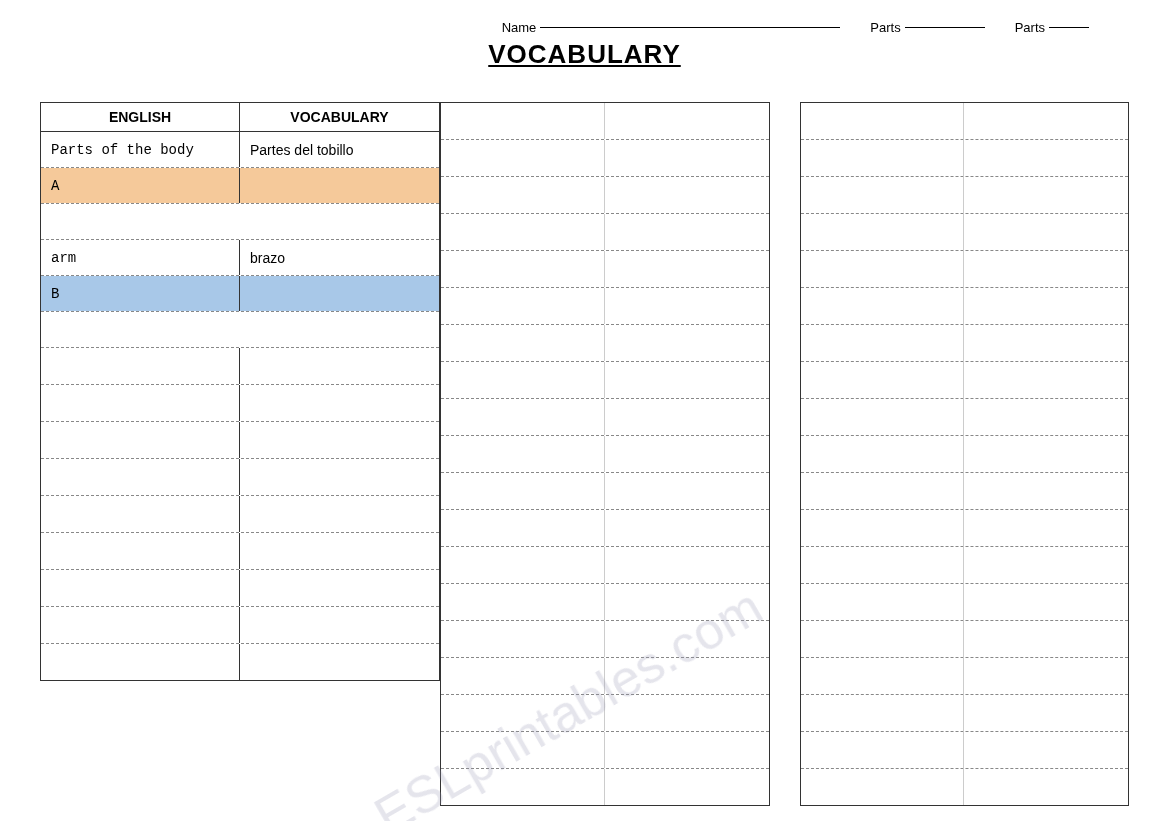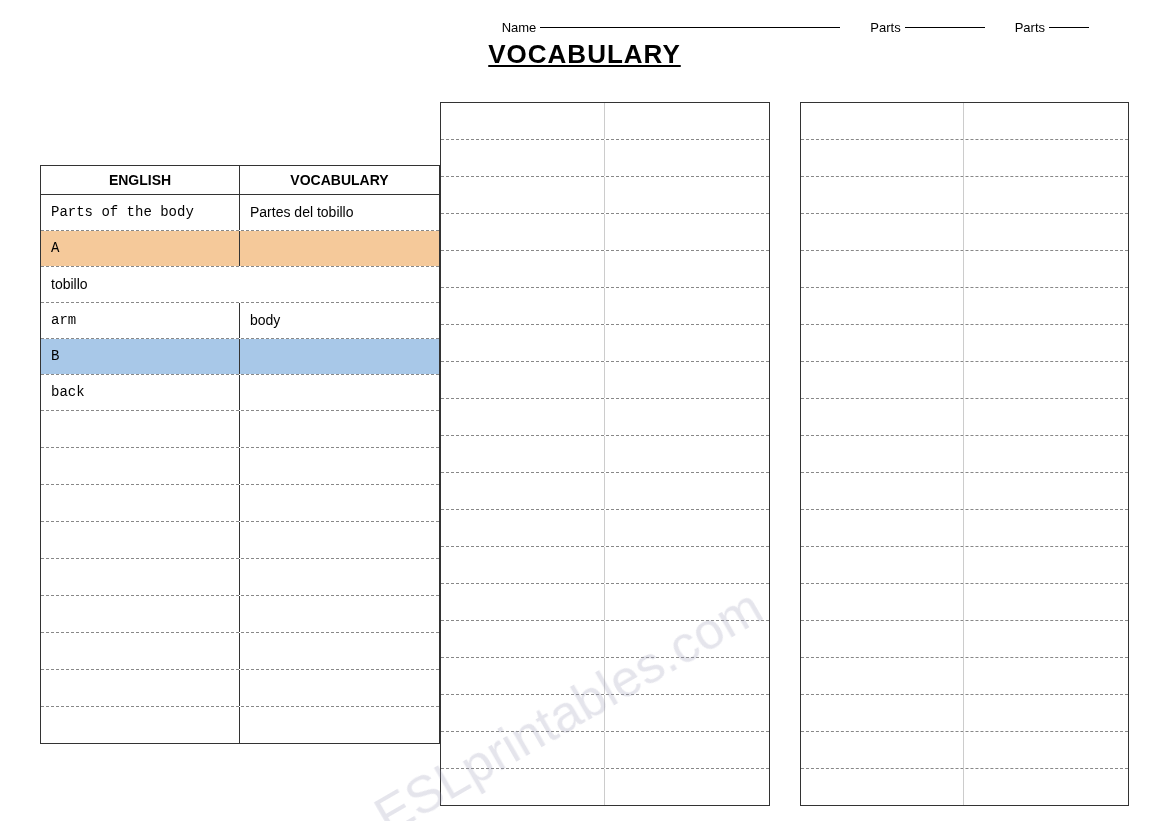--- a/index.html
+++ b/index.html
@@ -40,21 +40,21 @@
       text-align: center;
       font-size: 26px;
       font-weight: bold;
       text-decoration: underline;
       margin-bottom: 32px;
       letter-spacing: 1px;
     }
 
     .main-content {
       display: flex;
-      align-items: center;
+      align-items: flex-start;
     }
 
     
     .vocab-table {
       border: 1.5px solid #333;
       min-width: 400px;
       width: 400px;
       flex-shrink: 0;
     }
 
@@ -201,32 +201,30 @@
     <div id="vocab-rows-container">
         <div class="vocab-row">
           <div class="cell-left">Parts of the body</div>
           <div class="cell-right">Partes del tobillo</div>
         </div>
         <div class="vocab-row row-orange">
           <div class="cell-left">A</div>
           <div class="cell-right"></div>
         </div>
         <div class="vocab-row">
-          <div class="cell-right">tobillo</div>
         </div>
         <div class="vocab-row">
           <div class="cell-left">arm</div>
-          <div class="cell-right">body</div>
+          <div class="cell-right">brazo</div>
         </div>
         <div class="vocab-row row-blue">
           <div class="cell-left">B</div>
           <div class="cell-right"></div>
         </div>
         <div class="vocab-row">
-          <div class="cell-left">back</div>
         </div>
         <div class="vocab-row row-empty">
           <div class="cell-left"></div>
           <div class="cell-right"></div>
         </div>
         <div class="vocab-row row-empty">
           <div class="cell-left"></div>
           <div class="cell-right"></div>
         </div>
         <div class="vocab-row row-empty">

